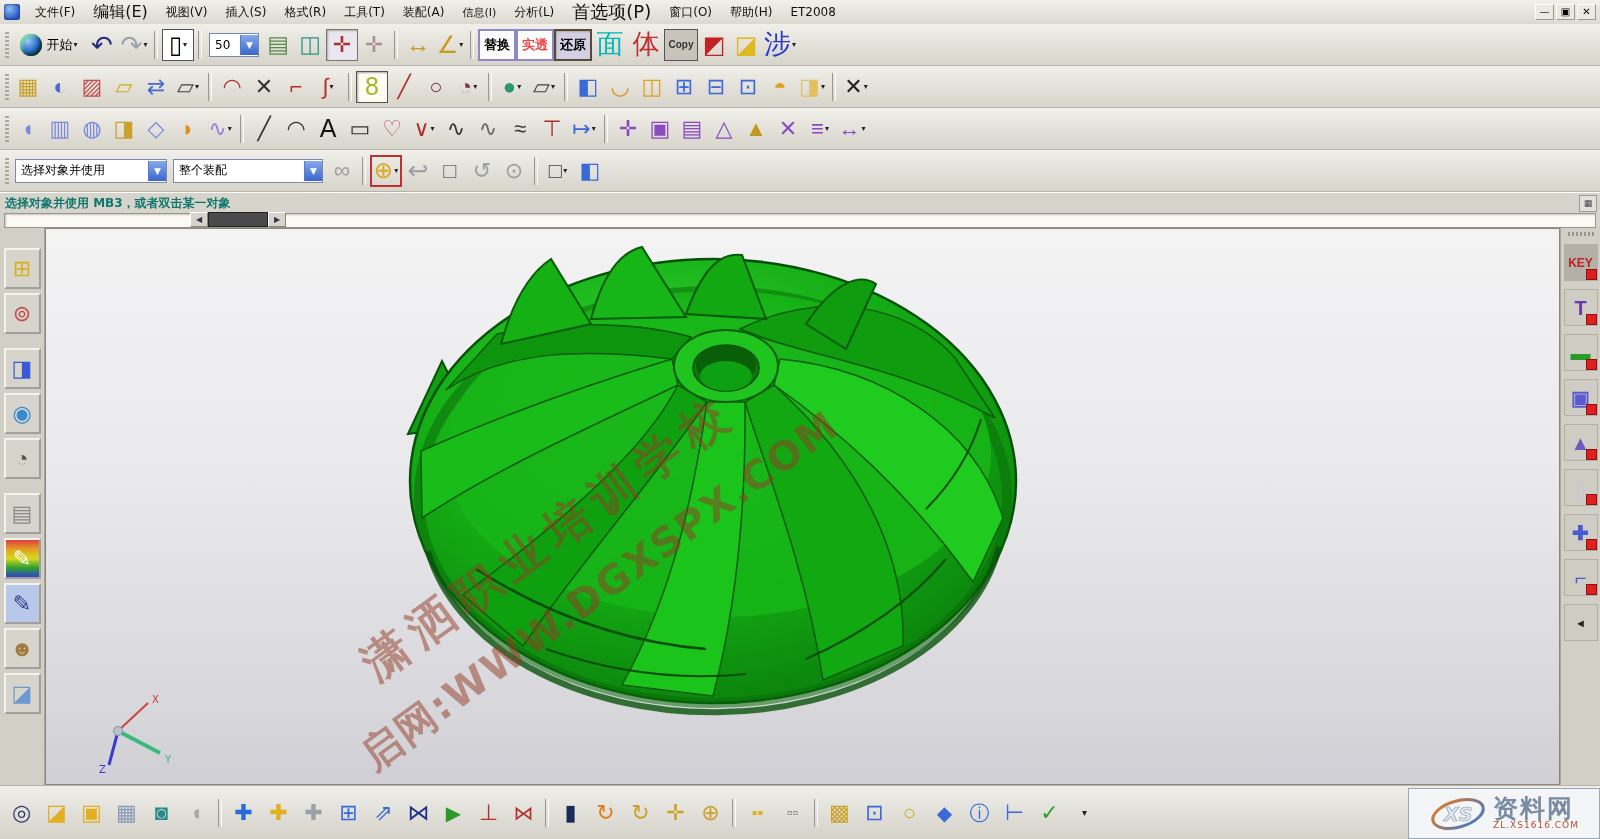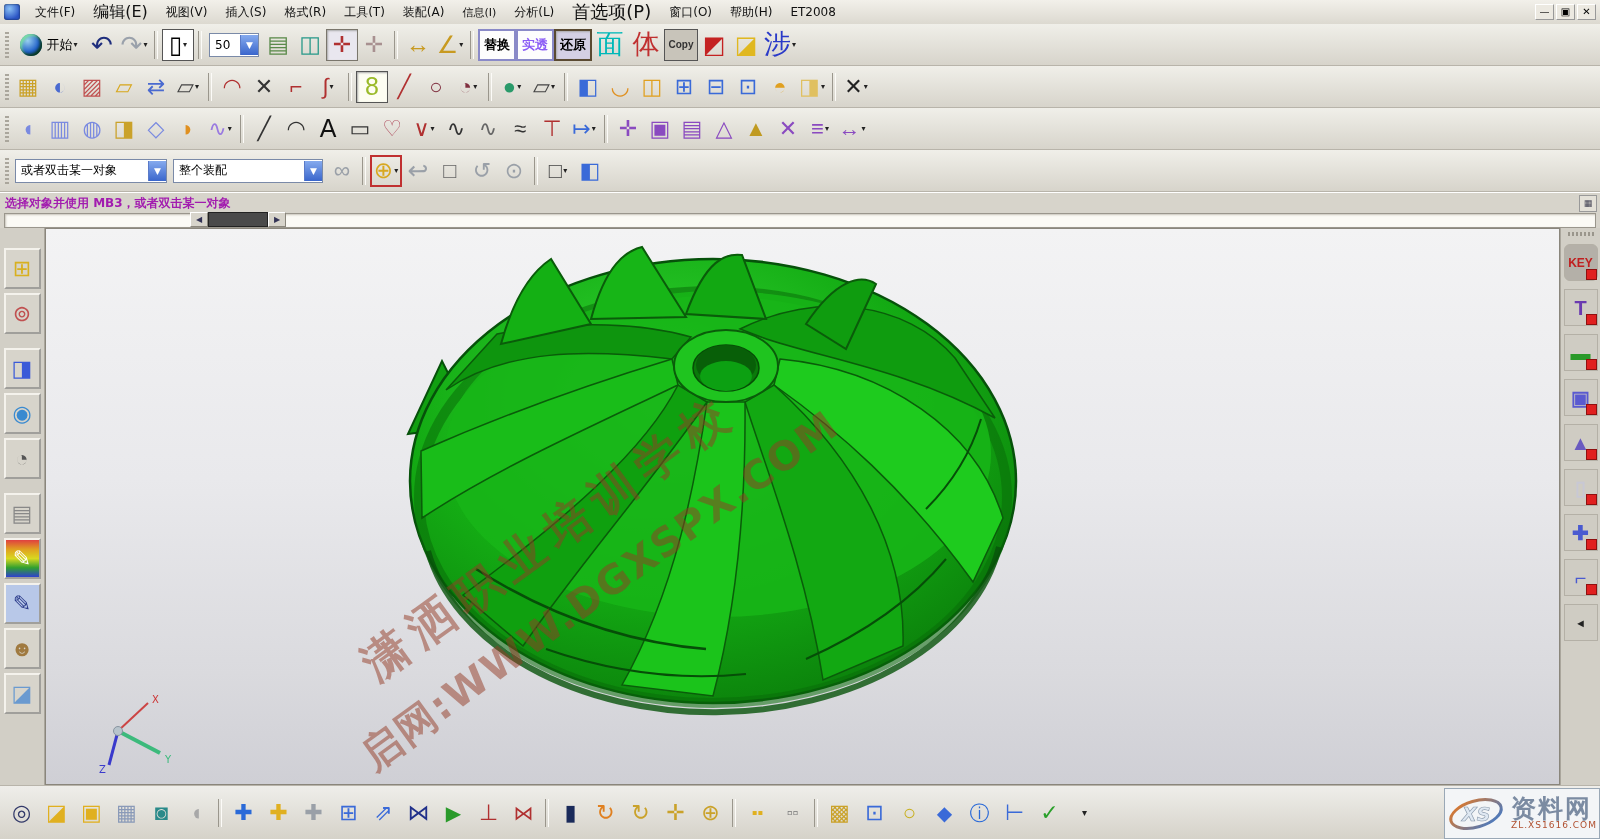--- a/index.html
+++ b/index.html
@@ -30,21 +30,21 @@
   .tb.bordered{border-width:2px;border-style:solid;}
   .dd{font-size:8px;color:#222;margin-left:1px;}
   .vsep{width:2px;height:28px;margin:0 4px;border-left:1px solid #9a968c;border-right:1px solid #fcfbf8;}
   .tb-combo{display:flex;align-items:center;height:22px;background:#fff;border:1px solid #7a8aa8;margin:0 3px;}
   .tb-combo .val{font-size:12px;padding:0 5px;white-space:nowrap;flex:1;}
   .tb-combo .cbtn{width:17px;height:20px;display:flex;align-items:center;justify-content:center;color:#fff;font-size:9px;
       background:linear-gradient(#85aaee,#3a66cc);border-left:1px solid #5a7ac8;}
   
   #promptbar{position:absolute;left:0;top:192px;width:1600px;height:20px;background:#d7d4cb;border-top:1px solid #fff;
       border-bottom:1px solid #aba79d;display:flex;align-items:center;}
-  #prompt-text{font-size:12px;font-weight:bold;color:#a21caf;padding-left:5px;}
+  #prompt-text{font-size:12px;font-weight:bold;color:#0f766e;padding-left:5px;}
   #prompt-side{margin-left:auto;margin-right:3px;width:16px;height:15px;background:#e4e1d8;border:1px solid #999;
       display:flex;align-items:center;justify-content:center;font-size:9px;color:#445;}
   #scrollstrip{position:absolute;left:0;top:212px;width:1600px;height:16px;background:#d7d4cb;}
   #scrolltrack{position:absolute;left:4px;right:4px;top:1px;height:13px;background:#fbfaf5;
       border:1px solid #9a968c;box-shadow:inset 1px 1px 2px #c8c4ba;}
   #scrollgroup{position:absolute;left:190px;top:0;height:13px;display:flex;}
   .sbtn{width:16px;height:13px;background:#d7d4cb;border:1px solid #8a867c;border-top-color:#fff;border-left-color:#fff;
       display:flex;align-items:center;justify-content:center;font-size:8px;color:#335;}
   #scrollthumb{width:58px;height:13px;background:#4a4a4a;border:1px solid #222;}
   
@@ -72,21 +72,21 @@
       color:rgba(148,58,36,0.5);font-weight:bold;pointer-events:none;}
   #watermark .wl1{font-size:46px;letter-spacing:10px;}
   #watermark .wl2{font-size:40px;letter-spacing:2px;margin-left:-55px;margin-top:14px;}
   #triad{position:absolute;left:40px;top:462px;}
   
   #bottombar{position:absolute;left:0;top:785px;width:1600px;height:54px;background:linear-gradient(#efeeea,#d5d2c9);
       border-top:1px solid #b8b4aa;display:flex;align-items:center;padding-left:4px;box-sizing:border-box;}
   #bottombar .tb{height:36px;min-width:35px;}
   #bottombar .g{font-size:22px;}
   
-  #sitelogo{position:absolute;right:0;bottom:0;width:156px;height:51px;background:#f3f5f7;
+  #sitelogo{position:absolute;right:0;bottom:0;width:192px;height:51px;background:#f3f5f7;
       border:1px solid #9aa8b6;box-sizing:border-box;display:flex;align-items:center;justify-content:center;gap:6px;}
   #logo-text-main{font-size:25px;font-weight:bold;color:#7b8ba2;letter-spacing:2px;line-height:1;}
   #logo-text-sub{font-size:9px;color:#b05030;letter-spacing:1px;}
 </style>
 </head>
 <body>
 
 <div id="app">
 
   <div id="menubar">
@@ -189,21 +189,21 @@
         </button>
         <button class="tb">
           <span class="g" style="color: rgb(200, 154, 32); font-size: 24px;">∠</span>
           <span class="dd">▾</span>
         </button>
         <div class="vsep"></div>
         <button class="tb boxed bordered" style="background: rgb(253, 253, 253); border-color: rgb(138, 138, 200); min-width: 38px;">
           <span class="g txt" style="color: rgb(0, 0, 0);">替换</span>
         </button>
         <button class="tb boxed bordered" style="background: rgb(253, 253, 253); border-color: rgb(138, 138, 200); min-width: 38px;">
-          <span class="g txt" style="color: #8b5cf6;">实透</span>
+          <span class="g txt" style="color: #ef4444;">实透</span>
         </button>
         <button class="tb pressed boxed bordered" style="background: rgb(212, 208, 228); border-color: rgb(90, 74, 50); min-width: 38px;">
           <span class="g txt" style="color: rgb(0, 0, 0);">还原</span>
         </button>
         <button class="tb" style="min-width: 36px;">
           <span class="g" style="color: rgb(0, 184, 184); font-size: 27px;">面</span>
         </button>
         <button class="tb" style="min-width: 36px;">
           <span class="g" style="color: rgb(192, 48, 48); font-size: 27px;">体</span>
         </button>
@@ -401,21 +401,21 @@
         <button class="tb">
           <span class="g" style="color: rgb(138, 74, 192); font-size: 22px;">↔</span>
           <span class="dd">▾</span>
         </button>
       </span>
   </div>
 
   <div id="selrow" class="tbar">
     <span style="display:flex;align-items:center;">
         <div class="tb-combo" style="width: 150px;">
-          <span class="val">或者双击某一对象</span>
+          <span class="val">选择对象并使用</span>
           <span class="cbtn">▼</span>
         </div>
         <div class="tb-combo" style="width: 148px;">
           <span class="val">整个装配</span>
           <span class="cbtn">▼</span>
         </div>
         <button class="tb">
           <span class="g" style="color: rgb(154, 160, 168); font-size: 23px;">∞</span>
         </button>
         <div class="vsep"></div>
@@ -550,21 +550,21 @@
         <text x="79" y="72" fill="#3cba7c" font-size="10">Y</text>
         <line x1="32" y1="40" x2="23" y2="74" stroke="#3a3acc" stroke-width="3"></line>
         <text x="13" y="82" fill="#3a3acc" font-size="10">Z</text>
         <circle cx="32" cy="40" r="4.5" fill="#b8c4cc" stroke="#8894a0"></circle>
       </svg>
     </div>
 
     <div id="rightbar">
       <div class="grip"></div>
       <span style="display:flex;flex-direction:column;align-items:center;">
-          <button class="tb boxed" style="background: rgb(180, 176, 168); border-radius: 6px;">
+          <button class="tb boxed" style="background: rgb(180, 176, 168);">
             <span class="g txt" style="color: rgb(192, 32, 32);">KEY</span>
             <span class="badge"></span>
           </button>
           <button class="tb">
             <span class="g" style="color: rgb(106, 58, 176);">T</span>
             <span class="badge"></span>
           </button>
           <button class="tb">
             <span class="g" style="color: rgb(42, 154, 42);">▬</span>
             <span class="badge"></span>

